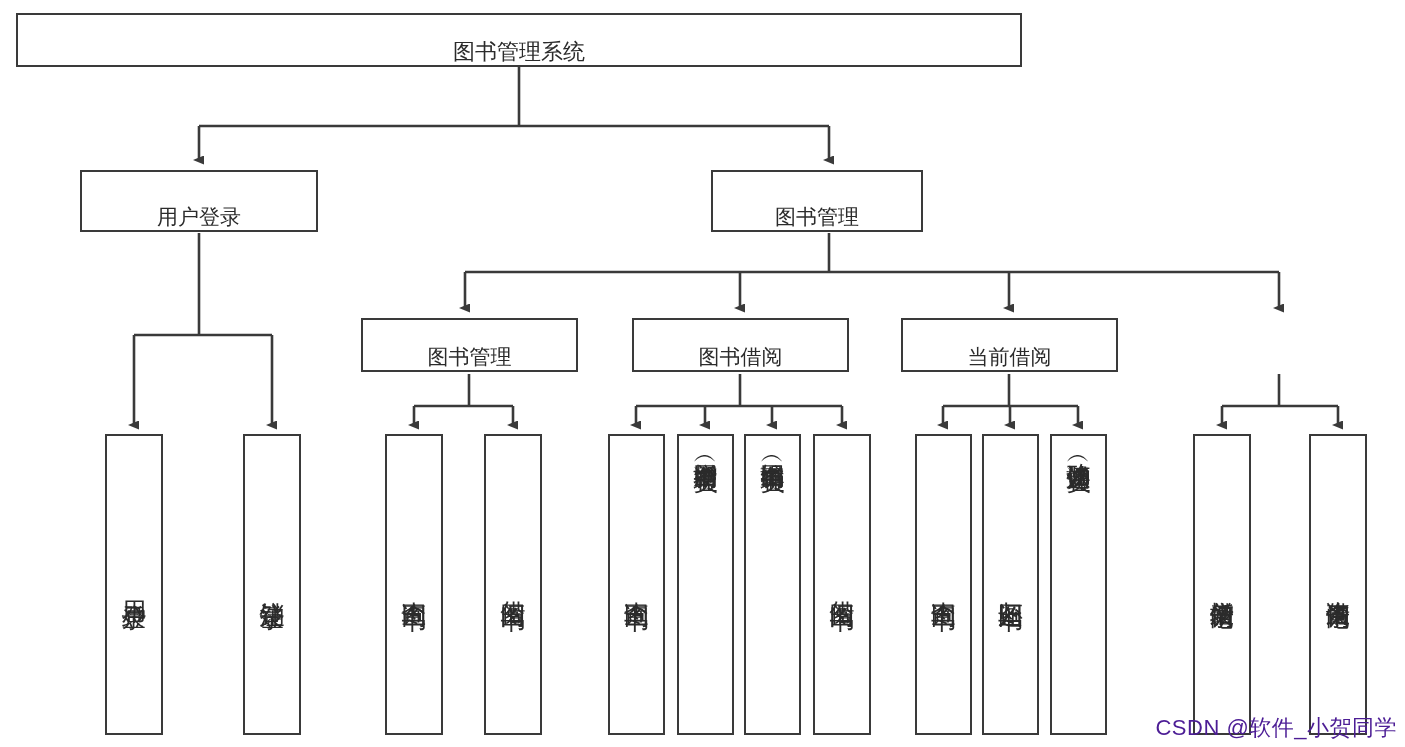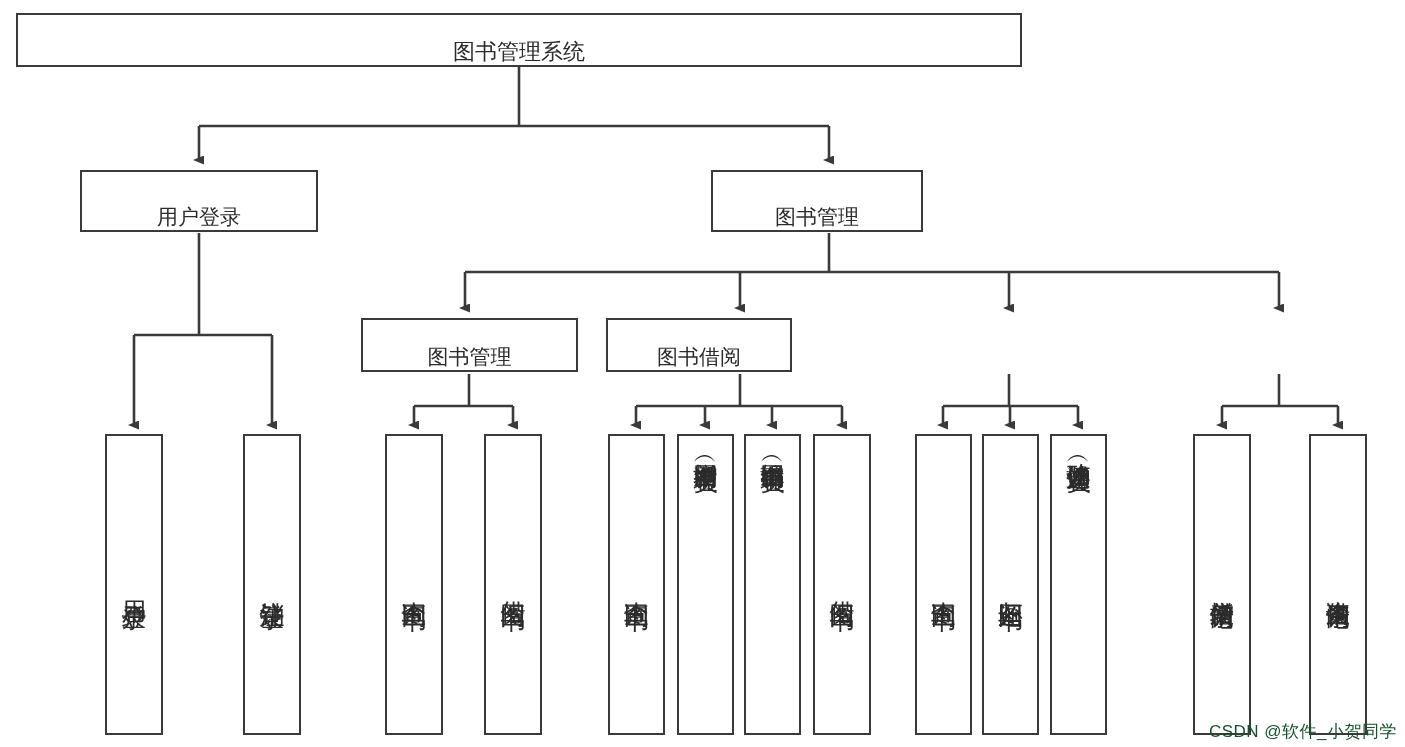--- a/index.html
+++ b/index.html
@@ -68,22 +68,22 @@
   }
   
   .node.vert.toppad {
     align-items: flex-start;
     padding-top: 8px;
   }
   .watermark {
     position: absolute;
     right: 8px;
     bottom: 4px;
-    font-size: 17px;
-    color: #14532d;
+    font-size: 22px;
+    color: #4c1d95;
     letter-spacing: 0.5px;
     white-space: nowrap;
     user-select: none;
   }
 </style>
 </head>
 <body>
 
 <div id="canvas">
 
@@ -145,22 +145,25 @@
   <div class="node horiz" style="left:80px; top:170px; width:238px; height:62px;">
     <span class="label">用户登录</span>
   </div>
   <div class="node horiz" style="left:711px; top:170px; width:212px; height:62px;">
     <span class="label">图书管理</span>
   </div>
 
   <div class="node horiz" style="left:361px; top:318px; width:217px; height:54px;">
     <span class="label">图书管理</span>
   </div>
-  <div class="node horiz" style="left:606px; top:318px; width:186px; height:54px;">
+  <div class="node horiz" style="left:632px; top:318px; width:217px; height:54px;">
     <span class="label">图书借阅</span>
+  </div>
+  <div class="node horiz" style="left:901px; top:318px; width:217px; height:54px;">
+    <span class="label">当前借阅</span>
   </div>
 
   <div class="node vert" style="left:105px; top:434px; width:58px; height:301px;">
     <span class="label">用户登录</span>
   </div>
   <div class="node vert" style="left:243px; top:434px; width:58px; height:301px;">
     <span class="label">注销登录</span>
   </div>
 
   <div class="node vert" style="left:385px; top:434px; width:58px; height:301px;">

